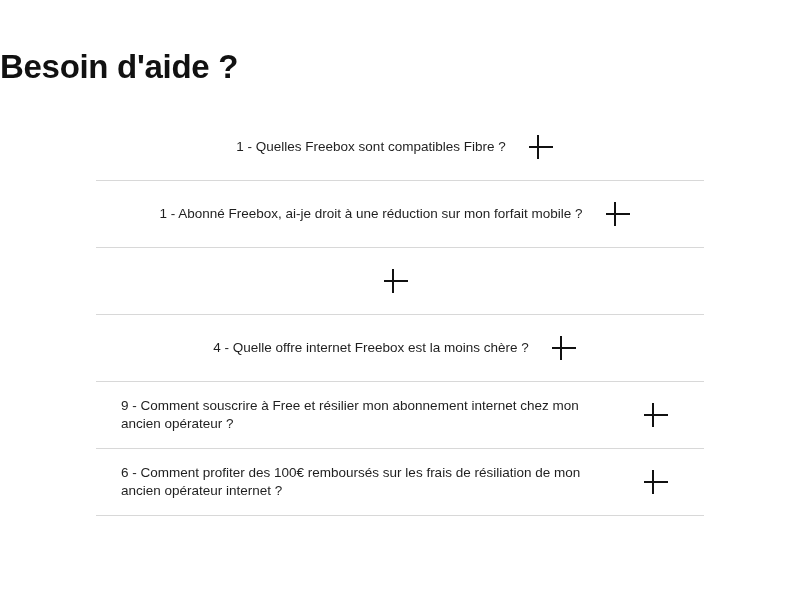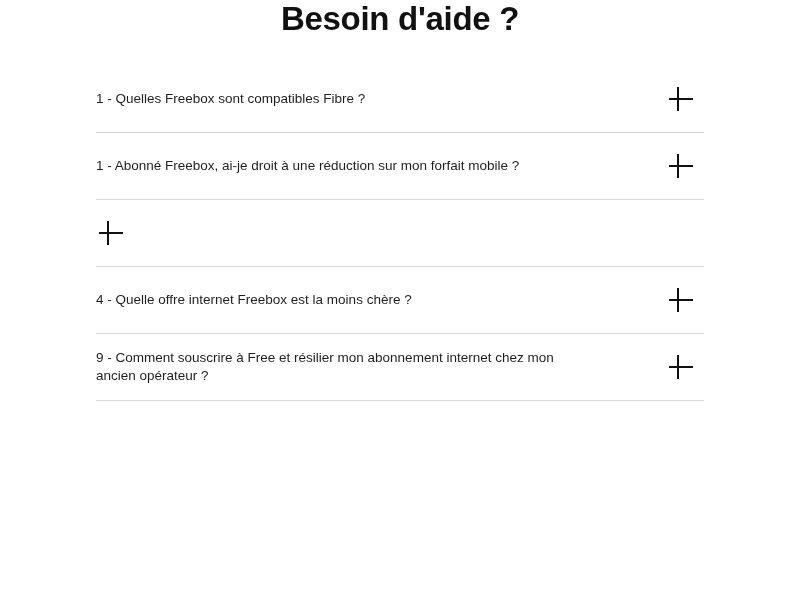--- a/index.html
+++ b/index.html
@@ -15,38 +15,38 @@
     overflow: hidden;
   }
   .page {
     width: 800px;
     height: 614px;
     position: relative;
     background: #ffffff;
     box-sizing: border-box;
   }
   .faq-title {
-    text-align: center;
     font-size: 33px;
     font-weight: bold;
     letter-spacing: -0.3px;
     color: #111111;
     margin: 0;
+    padding-top: 48px;
     font-family: "Liberation Sans", sans-serif;
   }
   .faq-list {
     width: 608px;
     margin: 0 auto;
     padding-top: 28px;
     box-sizing: border-box;
   }
   .faq-item {
     display: flex;
     align-items: center;
-    justify-content: space-between;
+    justify-content: center;
     border-bottom: 1px solid #d8d8d8;
     min-height: 67px;
     box-sizing: border-box;
     padding: 6px 0;
   }
   .faq-item:first-child {
     border-top: none;
   }
   .faq-question {
     font-size: 13.5px;
@@ -109,15 +109,19 @@
     <div class="faq-item">
       <div class="faq-question">4 - Quelle offre internet Freebox est la moins chère ?</div>
       <div class="faq-toggle"></div>
     </div>
 
     <div class="faq-item">
       <div class="faq-question">9 - Comment souscrire à Free et résilier mon abonnement internet chez mon ancien opérateur ?</div>
       <div class="faq-toggle"></div>
     </div>
 
+    <div class="faq-item">
+      <div class="faq-question">6 - Comment profiter des 100€ remboursés sur les frais de résiliation de mon ancien opérateur internet ?</div>
+      <div class="faq-toggle"></div>
+    </div>
 
   </div>
 </div>
 
 </body></html>

